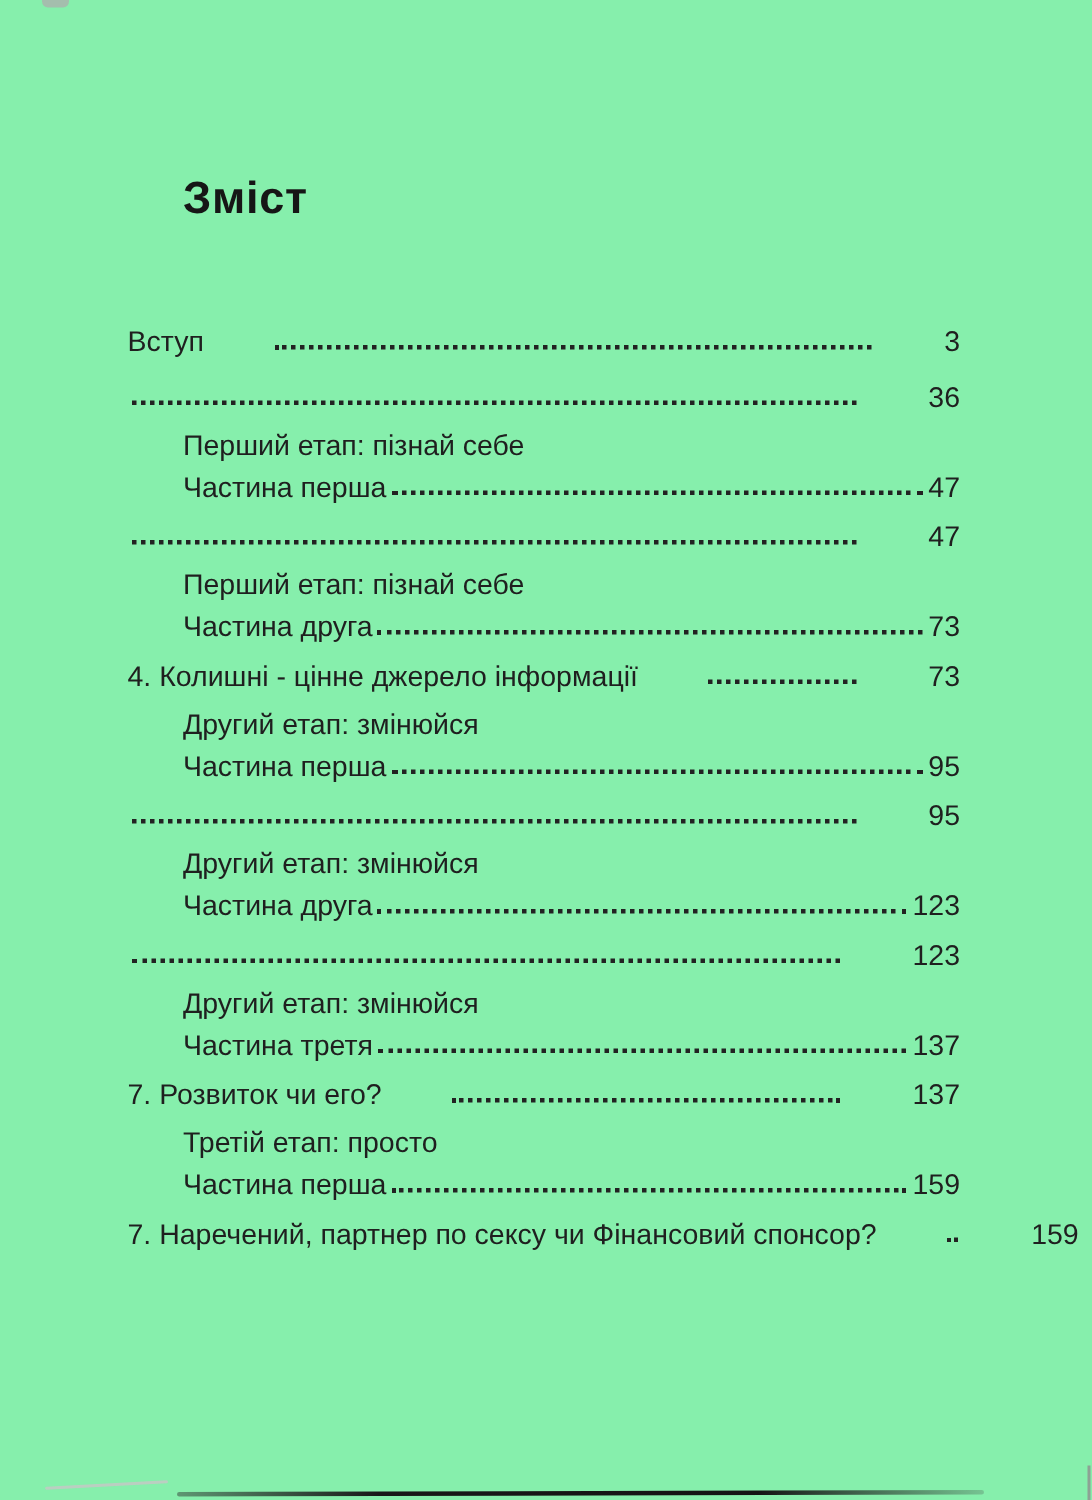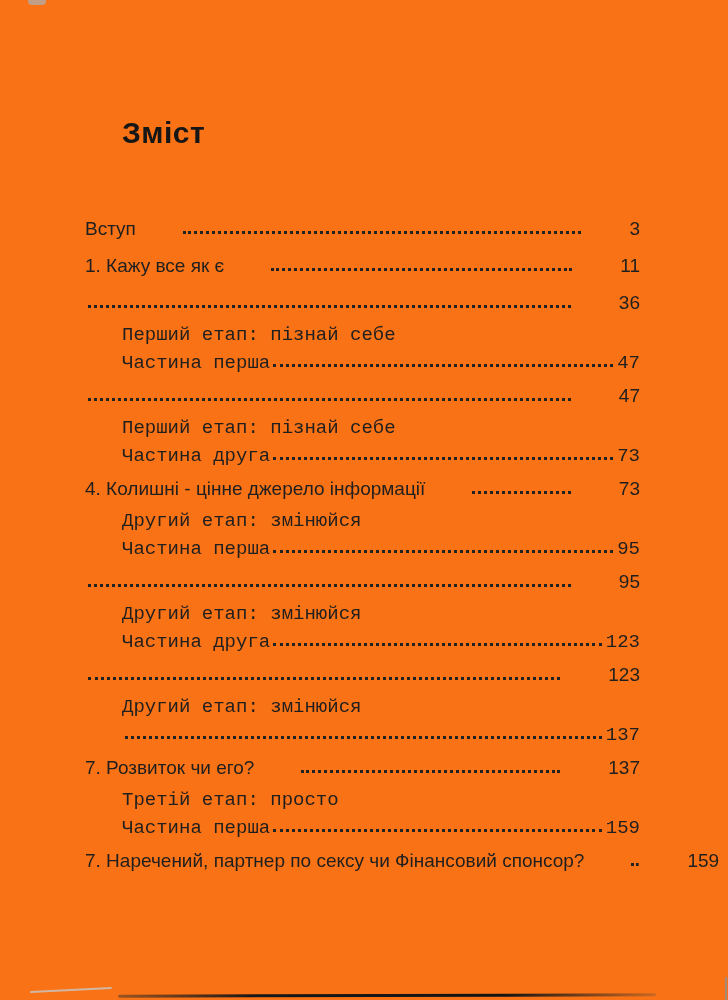--- a/index.html
+++ b/index.html
@@ -5,21 +5,21 @@
   html, body {
     margin: 0;
     padding: 0;
     background: #e8e8e8;
   }
   .page {
     position: relative;
     width: 728px;
     height: 1000px;
     margin: 0 auto;
-    background: #f97316;
+    background: #86efac;
     overflow: hidden;
     color: #1f1f1f;
     font-family: "Liberation Sans", "DejaVu Sans", sans-serif;
   }
   .page-title {
     position: absolute;
     left: 122px;
     top: 116px;
     margin: 0;
     font-size: 30px;
@@ -36,21 +36,21 @@
     flex-direction: column;
     font-size: 19px;
   }
   .row {
     display: flex;
     align-items: baseline;
     line-height: 28px;
     white-space: nowrap;
   }
   .row.main { margin: 4.5px 0; gap: 44px; }
-  .sub-group { margin-left: 37px; font-family: Liberation Mono, monospace; }
+  .sub-group { margin-left: 37px; }
   .sub-stage { line-height: 28px; white-space: nowrap; }
   .label { flex: 0 0 auto; }
   .dots {
     flex: 1 1 auto;
     min-width: 8px;
     margin: 0 4px 0 3px;
     border-bottom: 3px dotted #222;
     transform: translateY(-1px);
   }
   .pagenum { flex: 0 0 auto; text-align: right; }
@@ -101,25 +101,20 @@
 
   <h1 class="page-title">Зміст</h1>
 
   <div class="toc">
       <div class="row main">
         <span class="label">Вступ</span>
         <span class="dots"></span>
         <span class="pagenum">3</span>
       </div>
       <div class="row main">
-        <span class="label">1. Кажу все як є</span>
-        <span class="dots"></span>
-        <span class="pagenum">11</span>
-      </div>
-      <div class="row main">
         <span class="dots"></span>
         <span class="pagenum">36</span>
       </div>
       <div class="sub-group">
         <div class="sub-stage">Перший етап: пізнай себе</div>
         <div class="row sub">
           <span class="label">Частина перша</span>
           <span class="dots"></span>
           <span class="pagenum">47</span>
         </div>
@@ -161,20 +156,21 @@
           <span class="pagenum">123</span>
         </div>
       </div>
       <div class="row main">
         <span class="dots"></span>
         <span class="pagenum">123</span>
       </div>
       <div class="sub-group">
         <div class="sub-stage">Другий етап: змінюйся</div>
         <div class="row sub">
+          <span class="label">Частина третя</span>
           <span class="dots"></span>
           <span class="pagenum">137</span>
         </div>
       </div>
       <div class="row main">
         <span class="label">7. Розвиток чи его?</span>
         <span class="dots"></span>
         <span class="pagenum">137</span>
       </div>
       <div class="sub-group">

